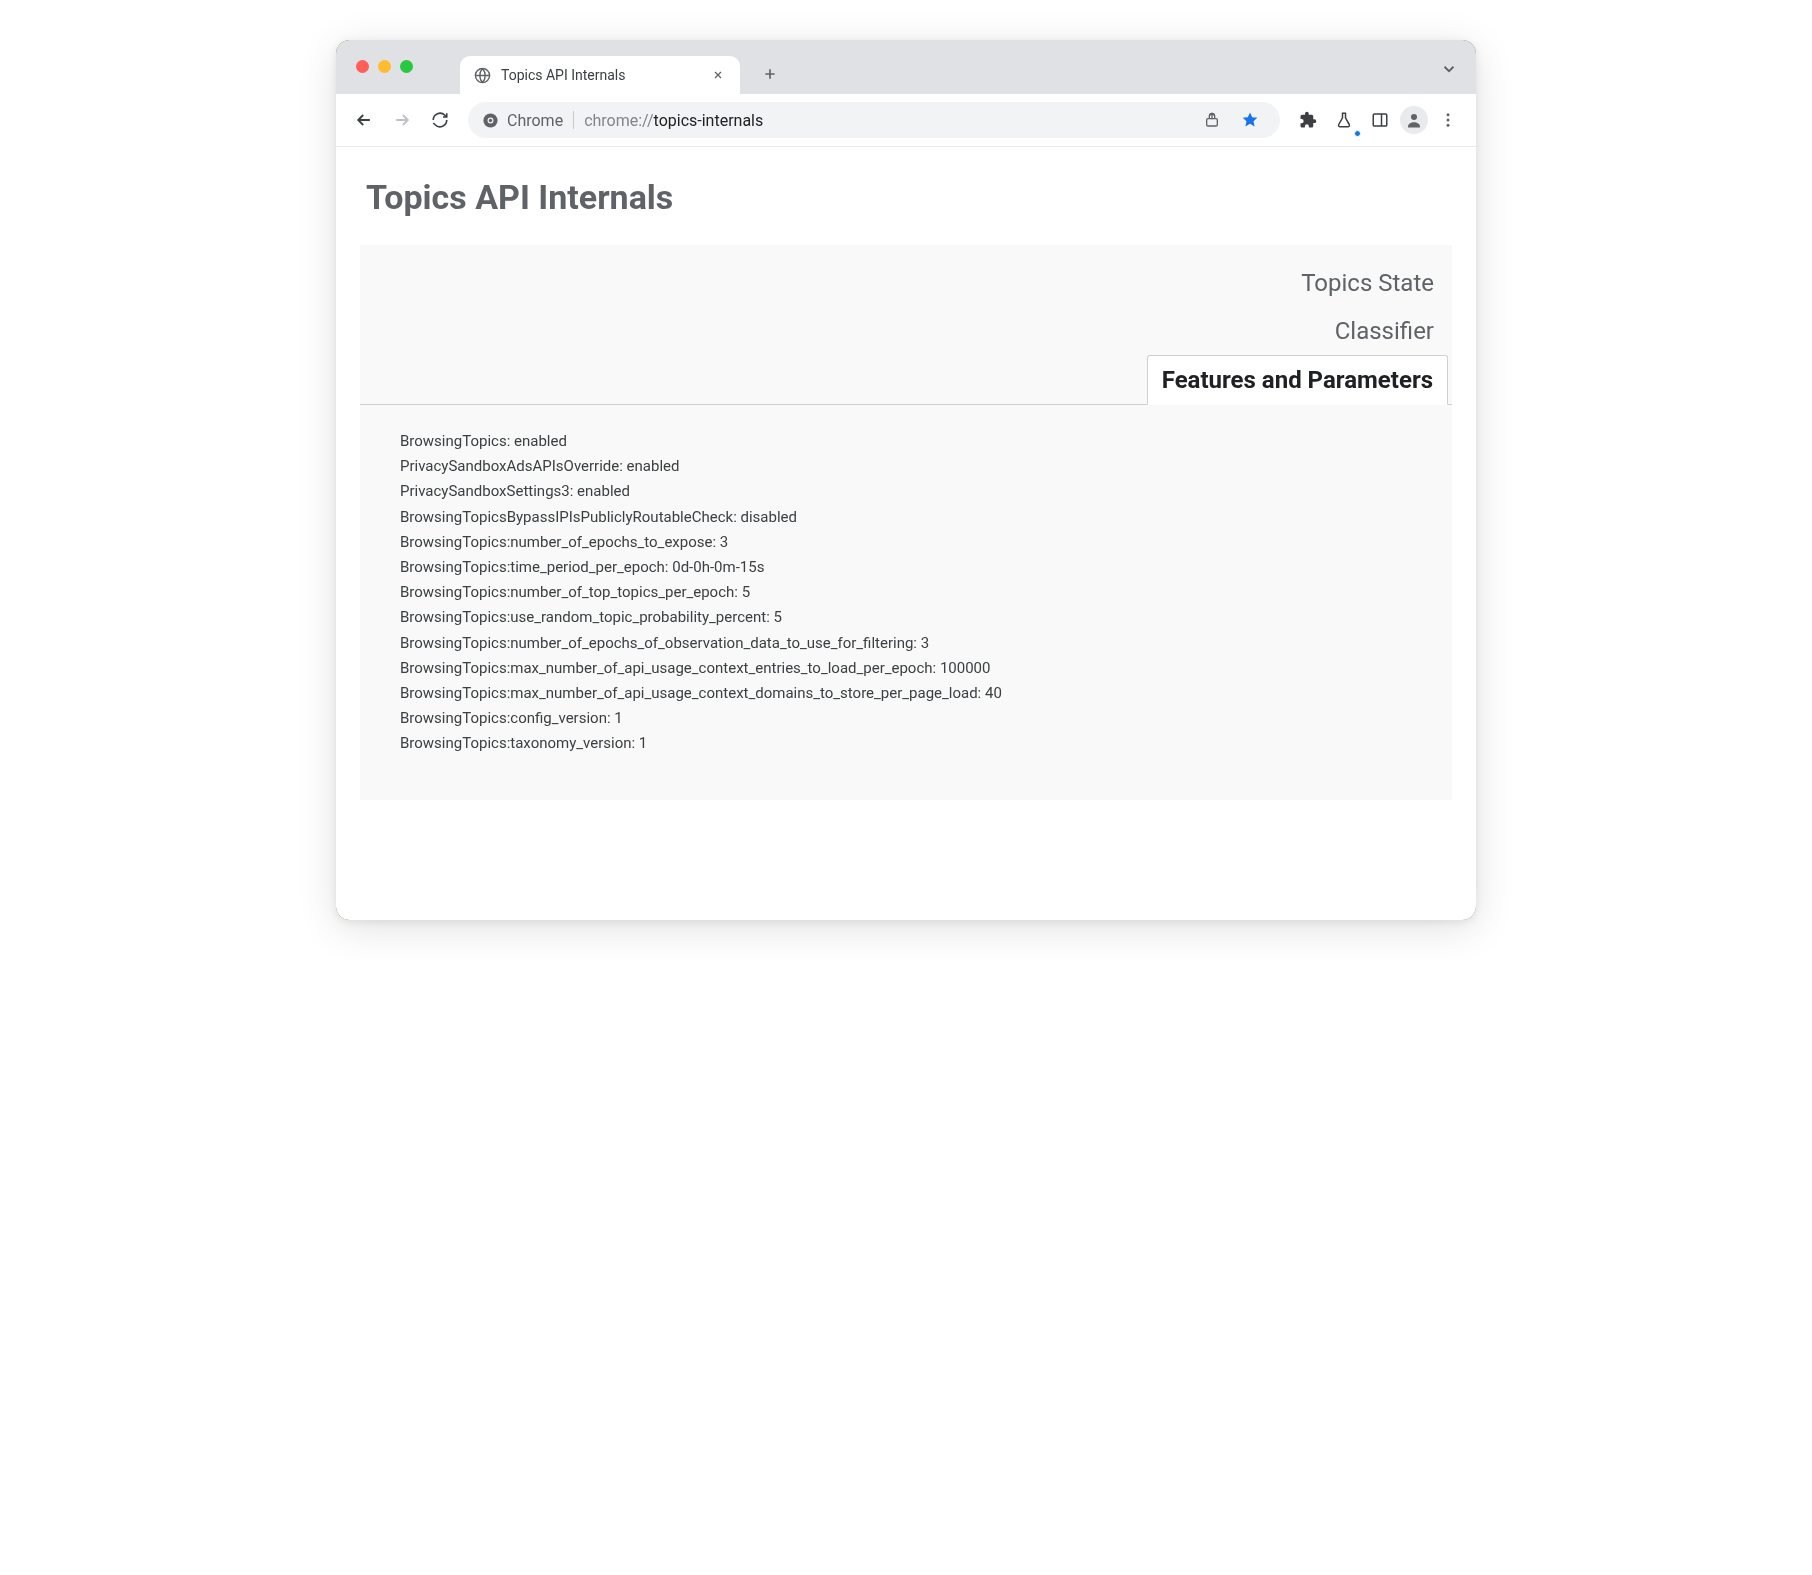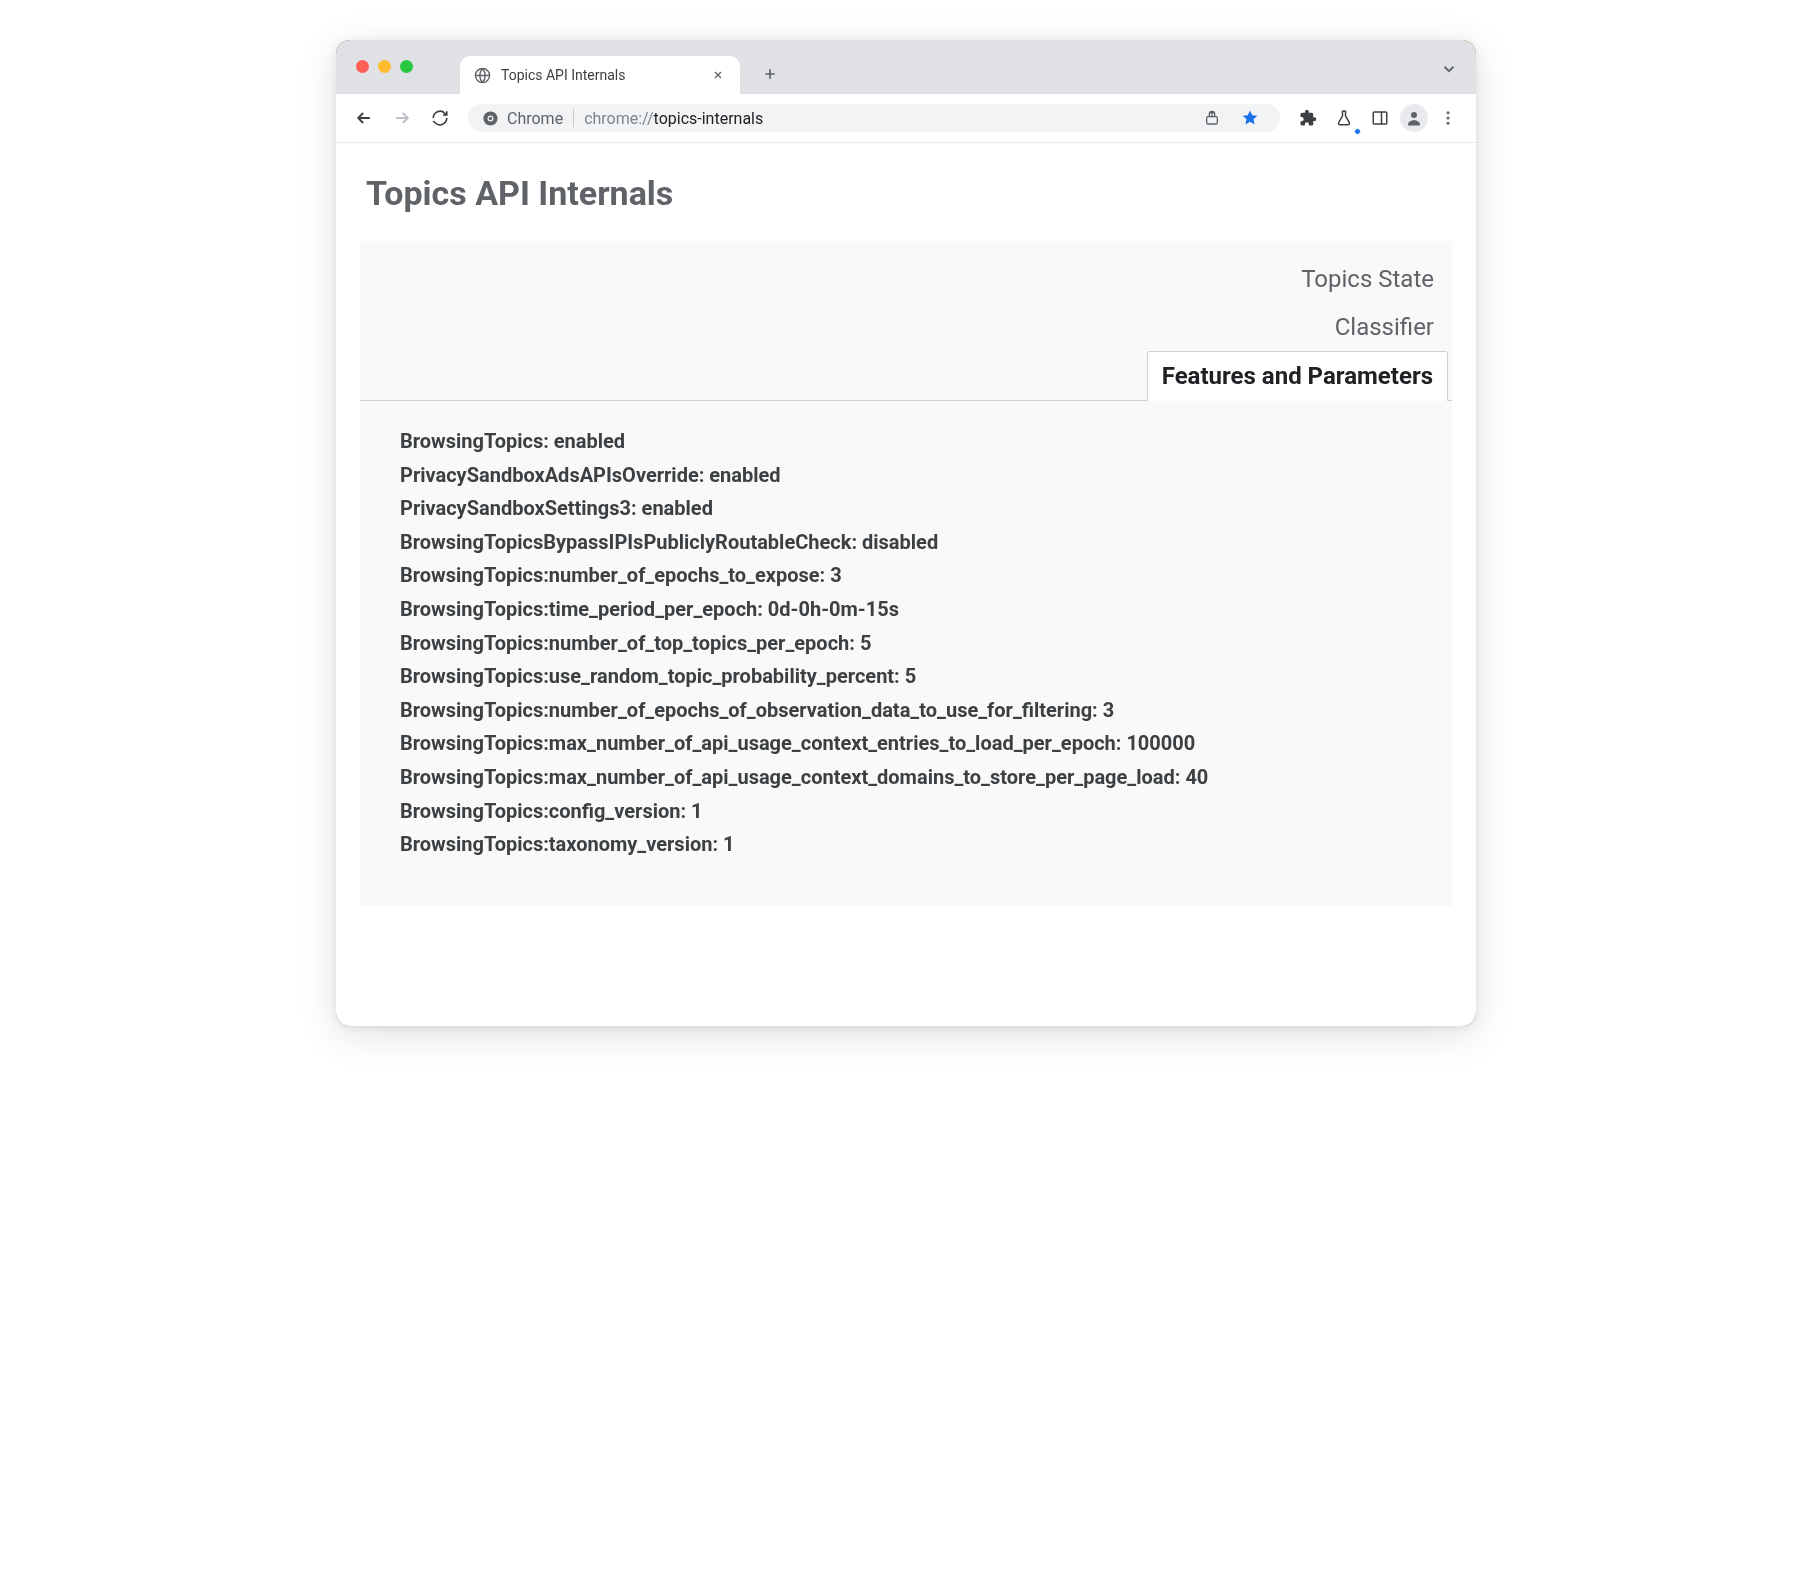--- a/index.html
+++ b/index.html
@@ -95,21 +95,21 @@
       display: inline-flex; align-items: center; justify-content: center;
       color: #5f6368;
       border-radius: 50%;
       cursor: pointer;
     }
     .nav-btn.disabled { color: #bdc1c6; cursor: default; }
     .omnibox {
       flex: 1;
       background: #f1f3f4;
       border-radius: 20px;
-      height: 28px;
+      height: 36px;
       display: flex;
       align-items: center;
       padding: 0 14px;
       gap: 10px;
       margin: 0 6px;
     }
     .omnibox .site-chip {
       display: flex;
       align-items: center;
       gap: 8px;
@@ -194,23 +194,22 @@
       border-bottom: 1px solid #fff;
       border-top-left-radius: 3px;
       border-top-right-radius: 3px;
       margin-bottom: -1px;
     }
     .feature-list {
       padding: 24px 40px 44px 40px;
     }
     .feature-item {
       color: #3c4043;
-      font-size: 20px;
+      font-size: 15px;
       line-height: 1.68;
-      font-weight: bold;
     }
     svg { display: block; }
   </style>
 </head>
 <body>
 
 <div class="browser-window">
 
   <div class="titlebar">
     <div class="traffic-lights">

